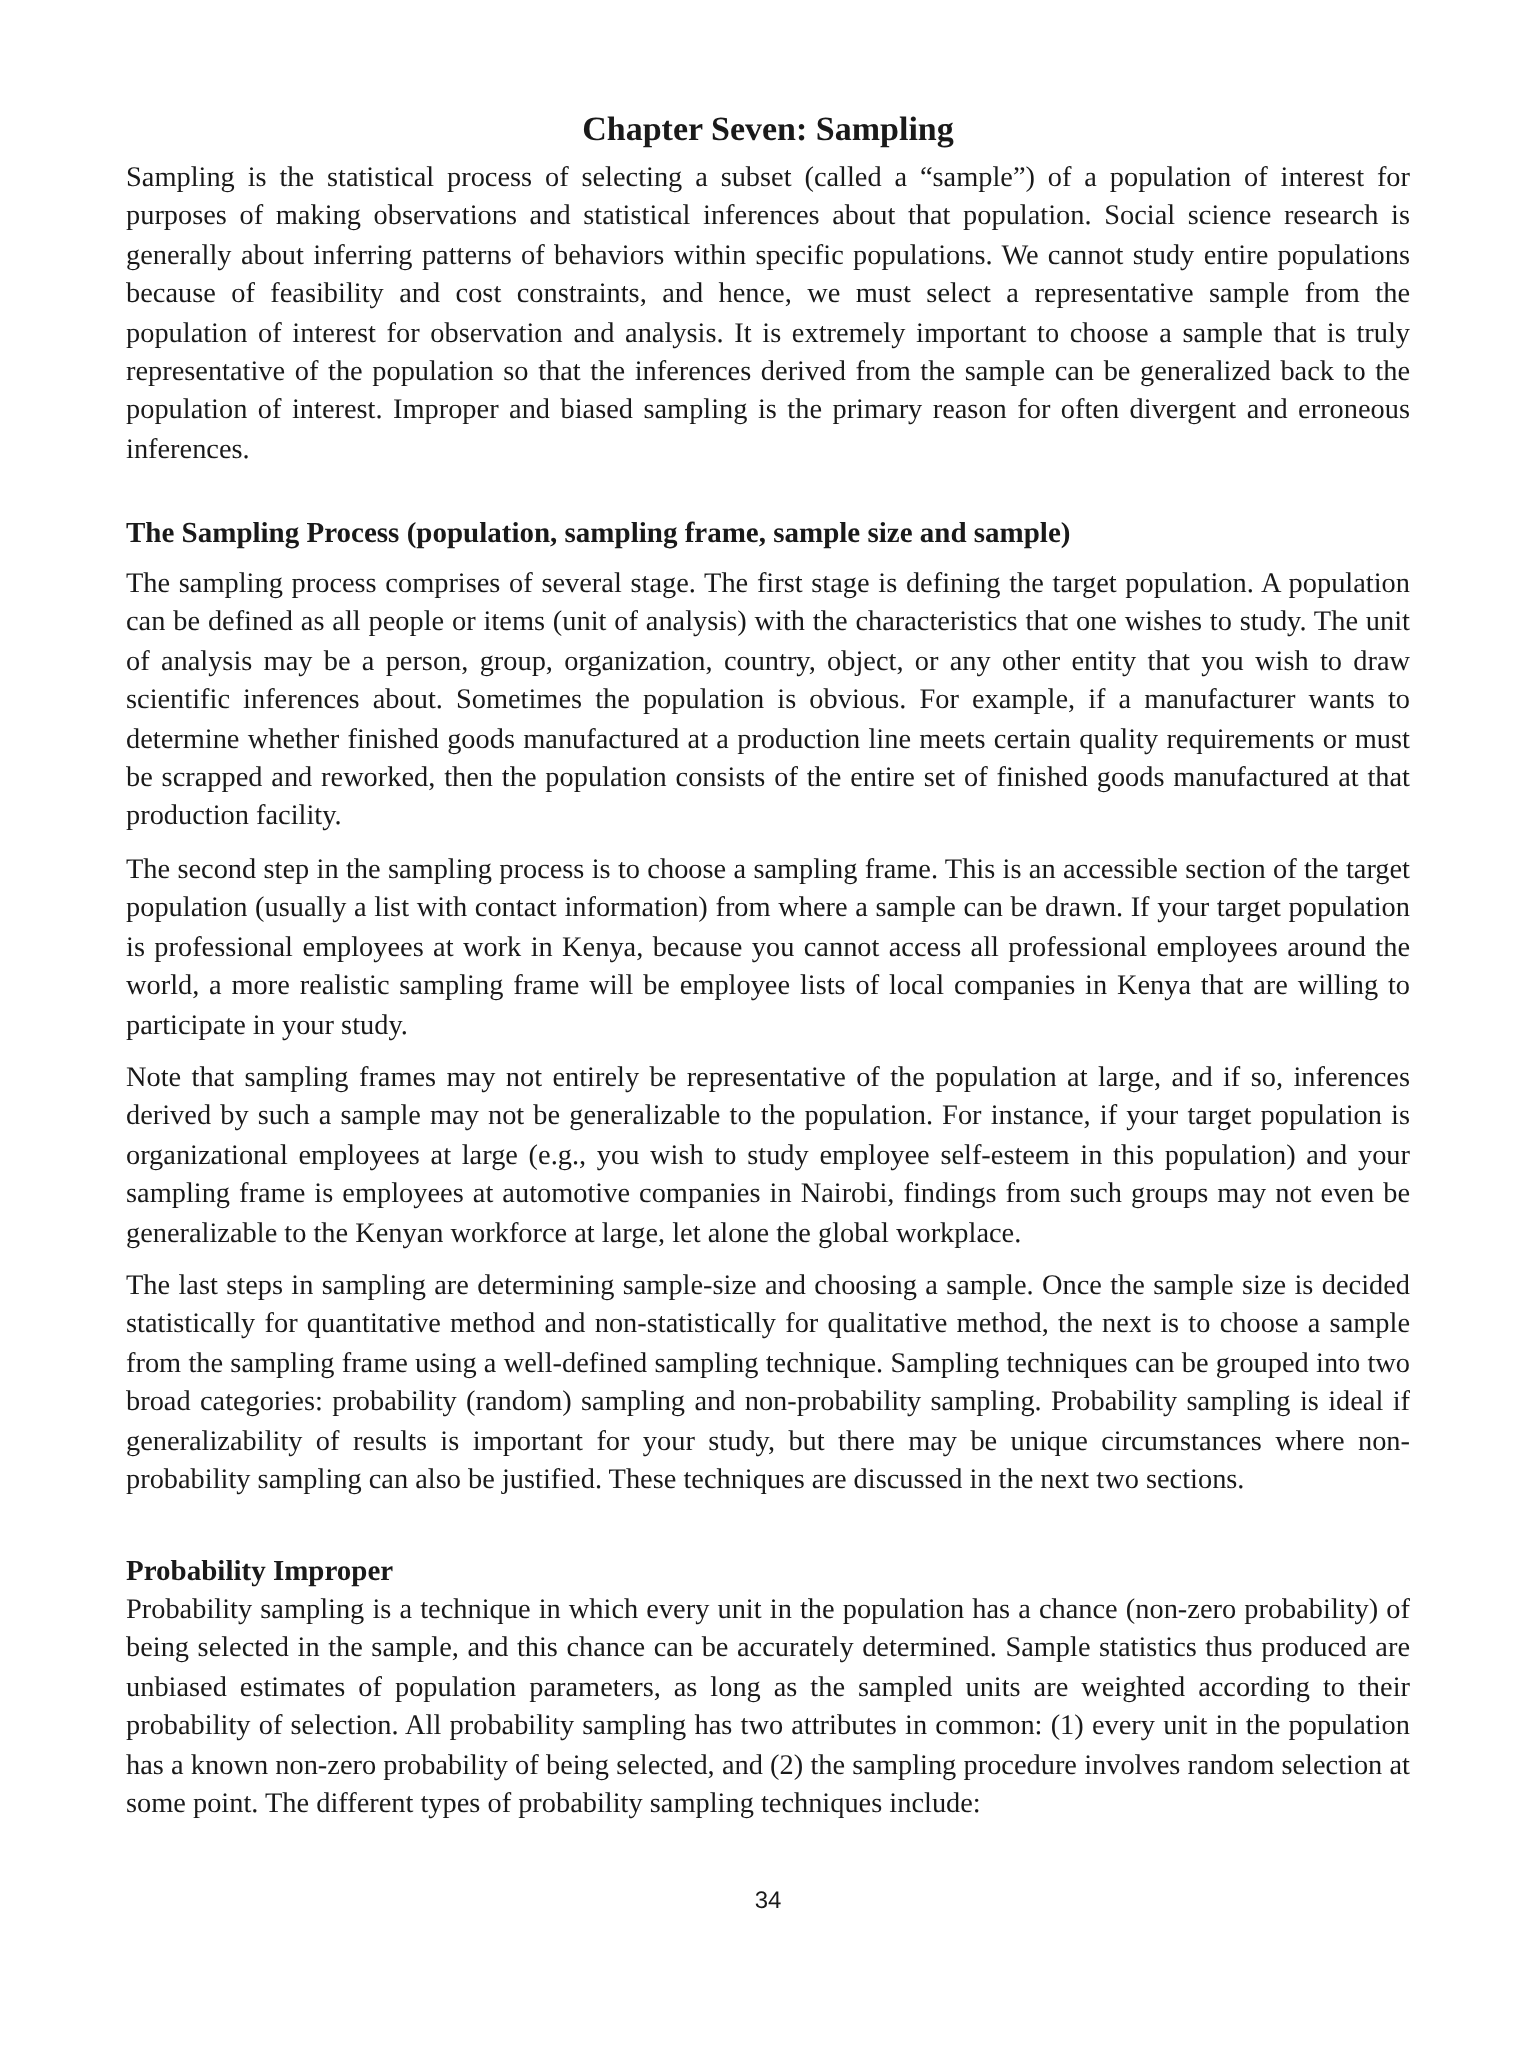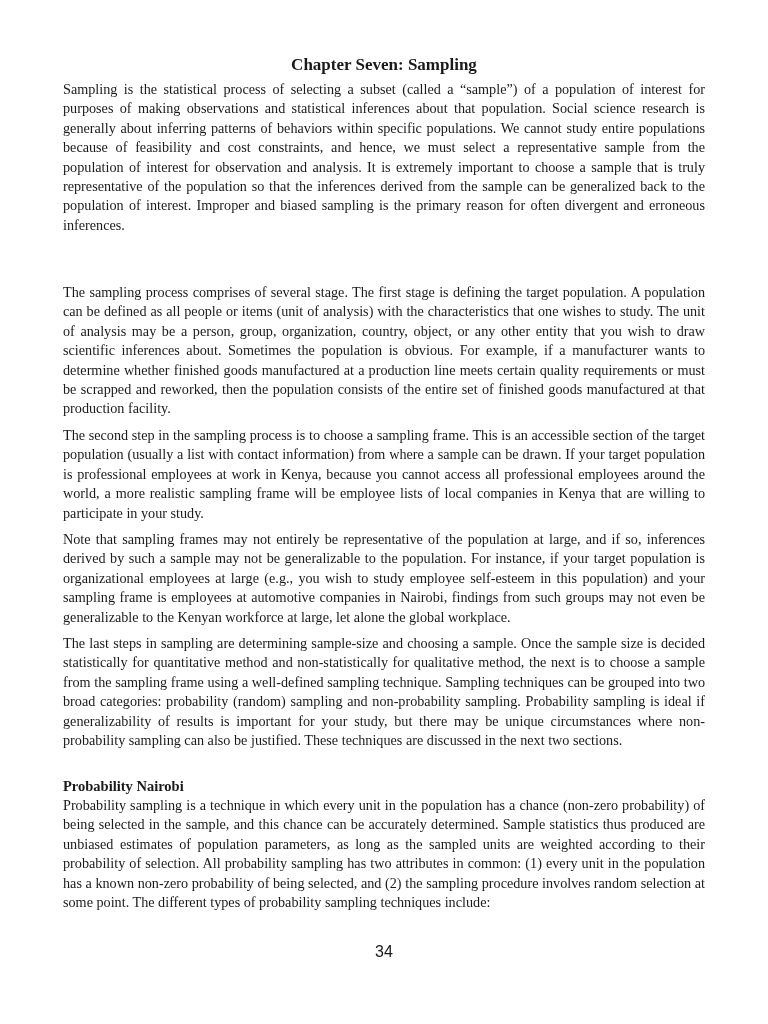--- a/index.html
+++ b/index.html
@@ -6,38 +6,39 @@
   body { width: 768px; height: 1024px; position: relative; overflow: hidden;
          font-family: "Liberation Serif", serif; color: #1a1a1a; }
   .page { position: absolute; left: 0; top: 0; width: 712px; height: 1024px; background: #fff; }
   .title { position: absolute; left: 0; width: 768px; top: 54px; text-align: center;
            font-weight: bold; font-size: 17px; line-height: 22px; }
   .heading { position: absolute; left: 63px; width: 642px; font-weight: bold; font-size: 14.5px; line-height: 20px; }
   .para { position: absolute; left: 63px; width: 642px; font-size: 14.2px; line-height: 19.4px;
           text-align: justify; margin: 0; }
   .para b { font-weight: normal; }
   .pagenum { position: absolute; left: 0; width: 768px; top: 943px; text-align: center;
-             font-family: "Liberation Sans", sans-serif; font-size: 16px; }
+             font-family: "Liberation Sans", sans-serif; font-size: 12px; }
 </style>
 </head>
 <body>
 
 <div class="page">
 
   <div class="title">Chapter Seven: Sampling</div>
 
   <p class="para" style="top:80px;"><b>Sampling</b><span> is the statistical process of selecting a subset (called a “sample”) of a population of interest for purposes of making observations and statistical inferences about that population. Social science research is generally about inferring patterns of behaviors within specific populations. We cannot study entire populations because of feasibility and cost constraints, and hence, we must select a representative sample from the population of interest for observation and analysis. It is extremely important to choose a sample that is truly representative of the population so that the inferences derived from the sample can be generalized back to the population of interest. Improper and biased sampling is the primary reason for often divergent and erroneous inferences.</span></p>
 
+  <div class="heading" style="top:257px;">The Sampling Process (population, sampling frame, sample size and sample)</div>
 
   <p class="para" style="top:283px;"><span>The sampling process comprises of several stage. The first stage is defining the </span><b>target population</b><span>. A population can be defined as all people or items (</span><b>unit of analysis</b><span>) with the characteristics that one wishes to study. The unit of analysis may be a person, group, organization, country, object, or any other entity that you wish to draw scientific inferences about. Sometimes the population is obvious. For example, if a manufacturer wants to determine whether finished goods manufactured at a production line meets certain quality requirements or must be scrapped and reworked, then the population consists of the entire set of finished goods manufactured at that production facility.</span></p>
 
   <p class="para" style="top:426px;"><span></span><span>The second step in the sampling process is to choose a </span><b>sampling frame</b><span>. This is an accessible section of the target population (usually a list with contact information) from where a sample can be drawn. If your target population is professional employees at work in Kenya, because you cannot access all professional employees around the world, a more realistic sampling frame will be employee lists of local companies in Kenya that are willing to participate in your study.</span></p>
 
   <p class="para" style="top:530px;">Note that sampling frames may not entirely be representative of the population at large, and if so, inferences derived by such a sample may not be generalizable to the population. For instance, if your target population is organizational employees at large (e.g., you wish to study employee self-esteem in this population) and your sampling frame is employees at automotive companies in Nairobi, findings from such groups may not even be generalizable to the Kenyan workforce at large, let alone the global workplace.</p>
 
   <p class="para" style="top:634px;"><span>The last steps in sampling are determining </span><b>sample-size</b><span> and choosing a </span><b>sample.</b><span> Once the sample size is decided statistically for quantitative method and non-statistically for qualitative method, the next is to choose a sample from the sampling frame using a well-defined </span><b>sampling technique.</b><span> Sampling techniques can be grouped into two broad categories: </span><b>probability (random) sampling and non-probability sampling.</b><span> Probability sampling is ideal if generalizability of results is important for your study, but there may be unique circumstances where non-probability sampling can also be justified. These techniques are discussed in the next two sections.</span></p>
 
-  <div class="heading" style="top:776px;">Probability Nairobi</div>
+  <div class="heading" style="top:776px;">Probability Improper</div>
 
   <p class="para" style="top:796px;">Probability sampling is a technique in which every unit in the population has a chance (non-zero probability) of being selected in the sample, and this chance can be accurately determined. Sample statistics thus produced are unbiased estimates of population parameters, as long as the sampled units are weighted according to their probability of selection. All probability sampling has two attributes in common: (1) every unit in the population has a known non-zero probability of being selected, and (2) the sampling procedure involves random selection at some point. The different types of probability sampling techniques include:</p>
 
   <div class="pagenum">34</div>
 </div>
 
 </body></html>

